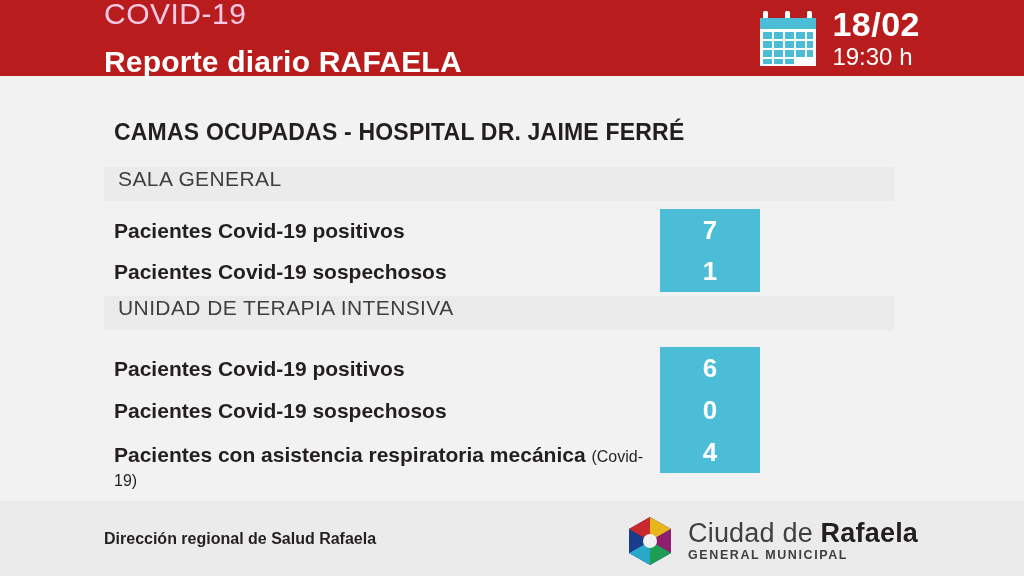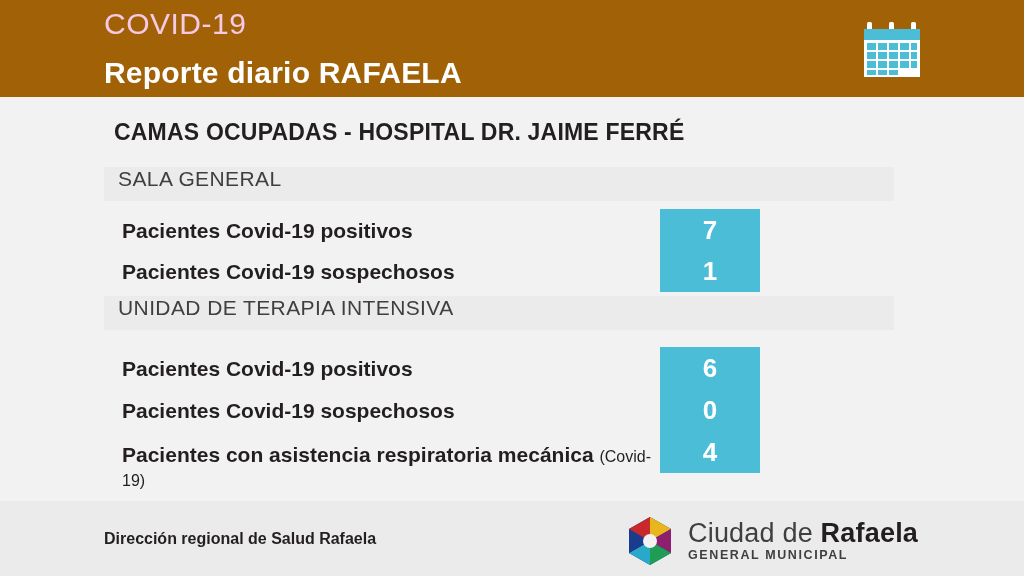--- a/index.html
+++ b/index.html
@@ -11,22 +11,22 @@
     background: #f2f2f2;
     font-family: "Liberation Sans", sans-serif;
     overflow: hidden;
     position: relative;
   }
 
   
   .header {
     position: absolute;
     left: 0; top: 0;
-    width: 1024px; height: 97px;
-    background: #a16207;
+    width: 1024px; height: 76px;
+    background: #b91c1c;
     display: flex;
     align-items: center;
     justify-content: space-between;
   }
   .header-left {
     padding-left: 104px;
     color: #ffffff;
     line-height: 1.08;
   }
   .header-title-1 {
@@ -108,21 +108,20 @@
     height: 38px;
     display: flex;
     align-items: center;
   }
   .row-label {
     font-size: 21px;
     font-weight: bold;
     color: #231f20;
     line-height: 1.12;
     width: 540px;
-    margin-left: 8px;
   }
   .row-label .small {
     font-size: 16px;
     font-weight: normal;
   }
   .value-box {
     position: absolute;
     left: 660px;
     width: 100px;
     height: 42px;
@@ -221,20 +220,24 @@
           <rect x="14" y="40" width="9" height="7"></rect>
           <rect x="25" y="40" width="9" height="7"></rect>
           <rect x="36" y="40" width="9" height="7"></rect>
           <rect x="47" y="40" width="6" height="7"></rect>
           <rect x="3" y="49" width="9" height="5"></rect>
           <rect x="14" y="49" width="9" height="5"></rect>
           <rect x="25" y="49" width="9" height="5"></rect>
         </g>
       </svg>
     </div>
+    <div class="date-block">
+      <div class="date-main">18/02</div>
+      <div class="date-time">19:30 h</div>
+    </div>
   </div>
 </div>
 
 <div class="content">
 
   <div class="section-title">CAMAS OCUPADAS - HOSPITAL DR. JAIME FERRÉ</div>
 
   <div class="band band-1">
     <div class="band-label">SALA GENERAL</div>
   </div>

